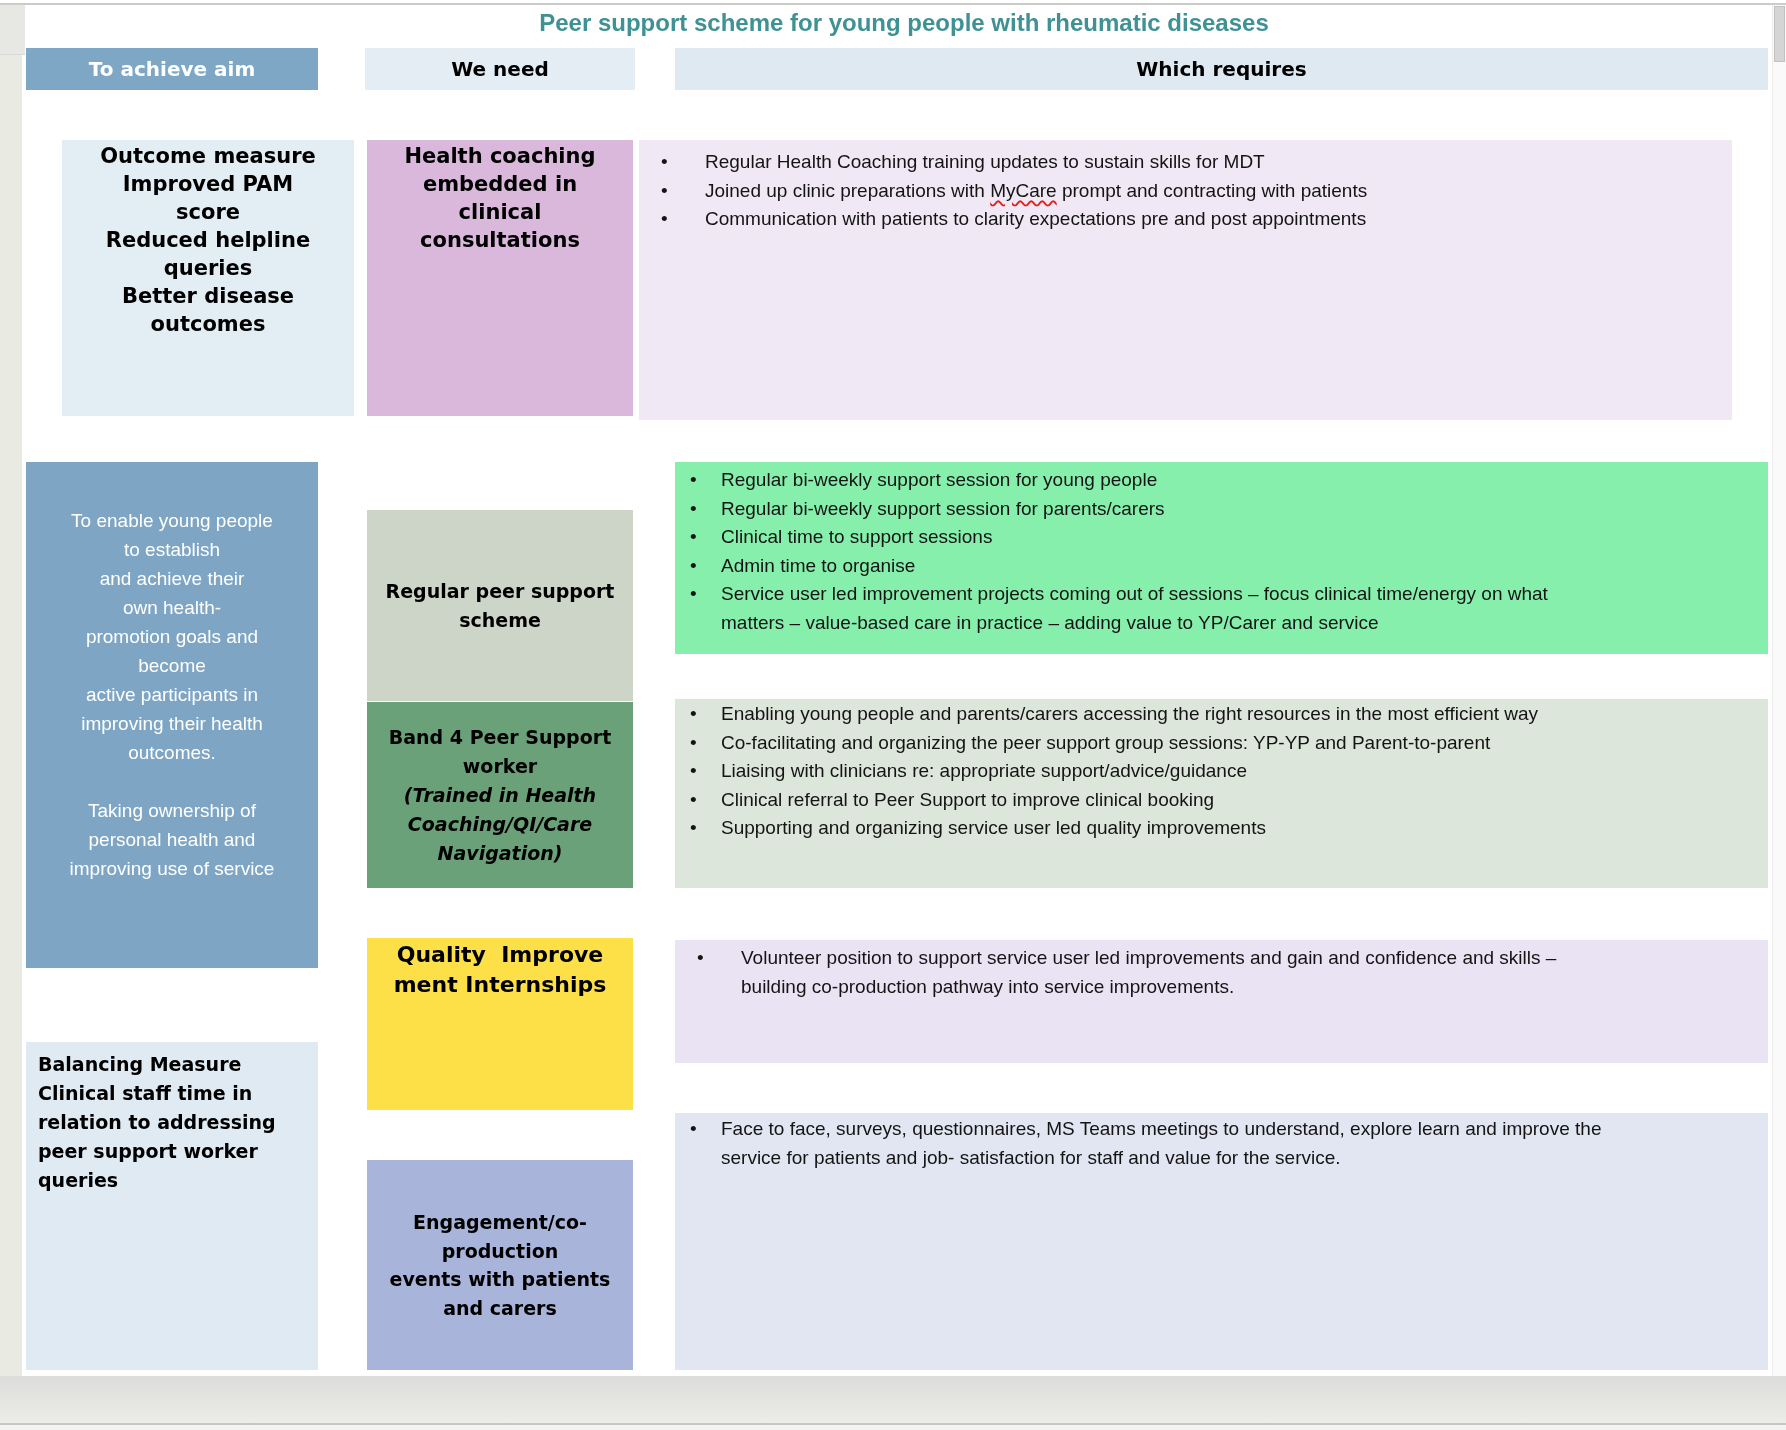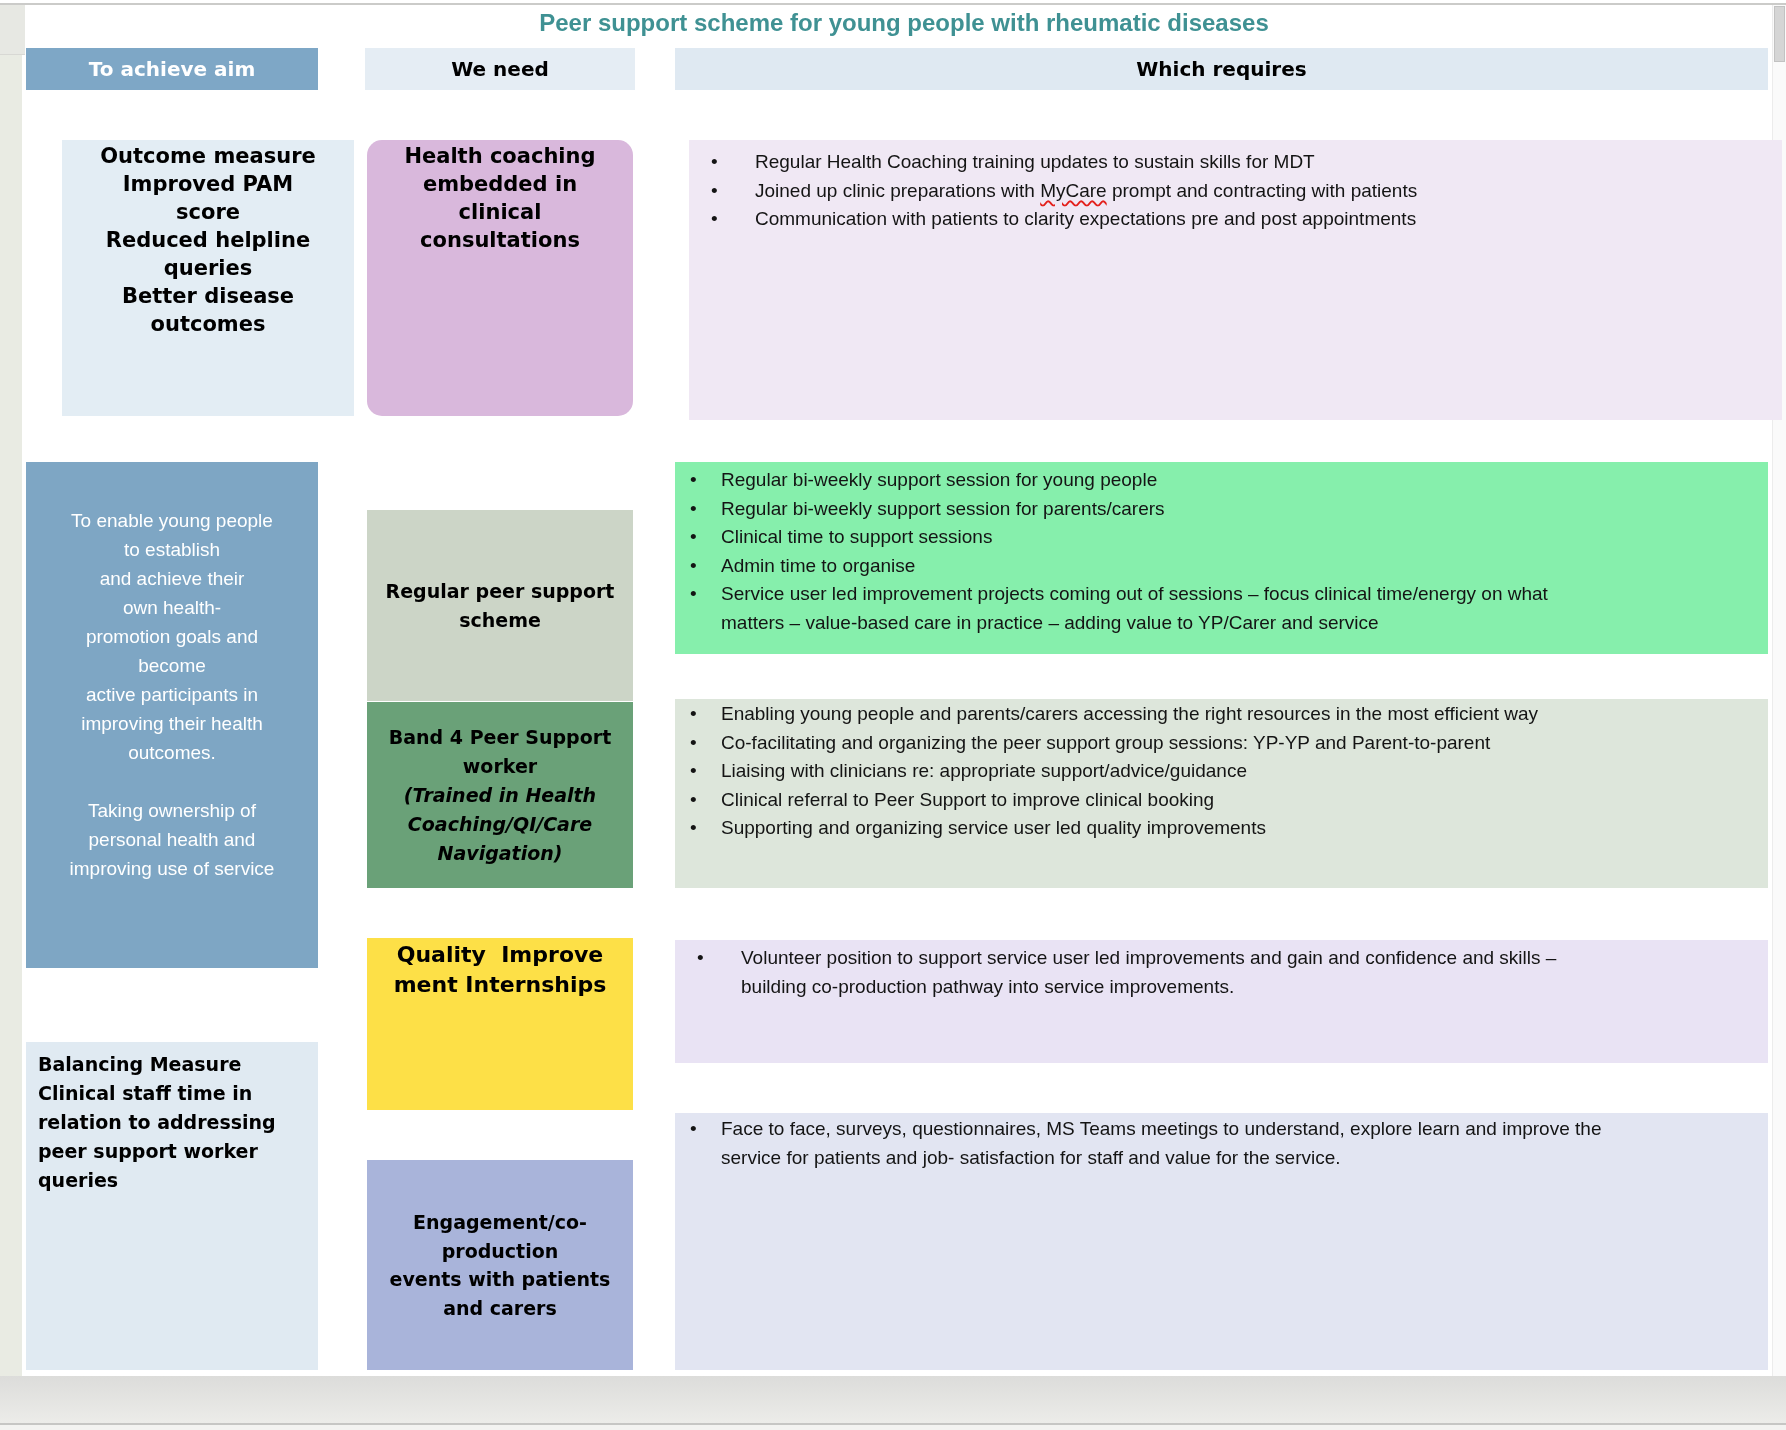--- a/index.html
+++ b/index.html
@@ -29,22 +29,22 @@
   .hdr-need{left:365px;width:270px;background:#e5edf4;}
   .hdr-req{left:675px;width:1093px;background:#dfe9f2;}
 
   
   .bx{position:absolute;box-sizing:border-box;color:#000;}
   .pre{white-space:pre-line;}
 
   #l1{left:26px;top:140px;width:292px;height:276px;background:#e3edf4;padding-top:2px;
       font:bold 21px/28px "DejaVu Sans",sans-serif;text-align:center;margin-left:36px;}
   #m1{left:367px;top:140px;width:266px;height:276px;background:#d9b8dc;padding-top:2px;
-      font:bold 21px/28px "DejaVu Sans",sans-serif;text-align:center;border-radius:15px;}
-  #r1{left:689px;top:140px;width:1093px;height:280px;background:#f0e8f4;padding-top:8px;}
+      font:bold 21px/28px "DejaVu Sans",sans-serif;text-align:center;}
+  #r1{left:639px;top:140px;width:1093px;height:280px;background:#f0e8f4;padding-top:8px;}
 
   #l2{left:26px;top:462px;width:292px;height:506px;background:#7ea6c4;color:#ffffff;padding-top:44px;
       font:400 19px/29px "Liberation Sans",sans-serif;text-align:center;}
   #m2{left:367px;top:462px;width:266px;height:191px;background:#ccd5c7;
       font:bold 19px/29px "DejaVu Sans",sans-serif;text-align:center;
       display:flex;align-items:center;justify-content:center;margin-top:48px;}
   #r2{left:675px;top:462px;width:1093px;height:192px;background:#86efac;padding-top:4px;}
 
   #m3{left:367px;top:702px;width:266px;height:186px;background:#6aa178;
       font:bold 19px/29px "DejaVu Sans",sans-serif;text-align:center;

